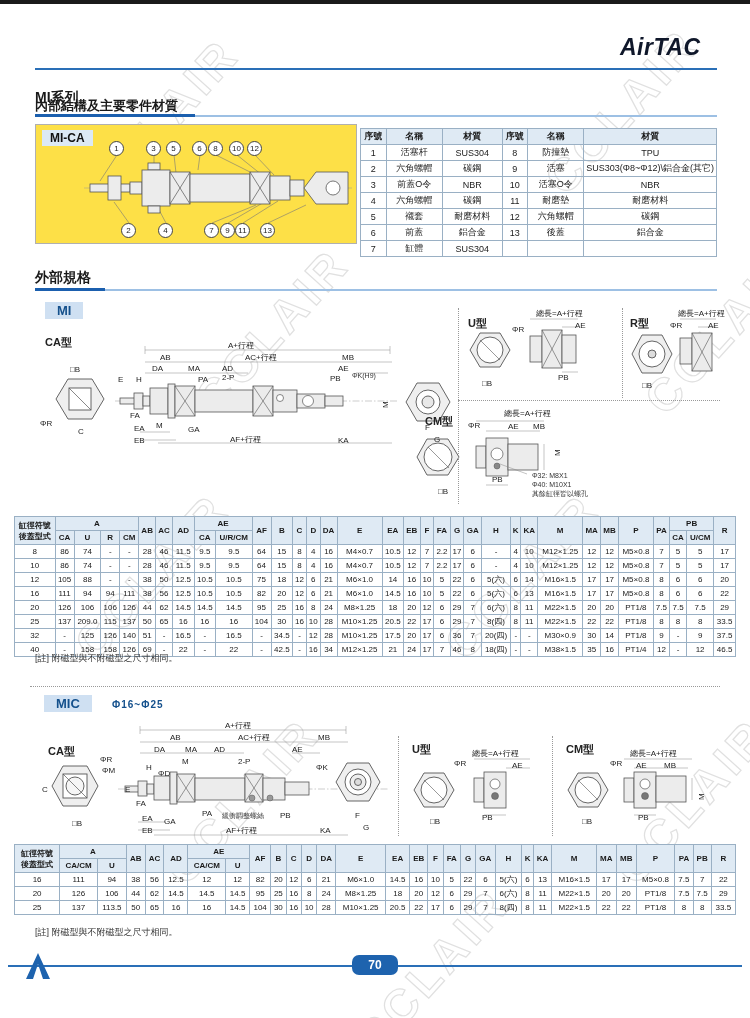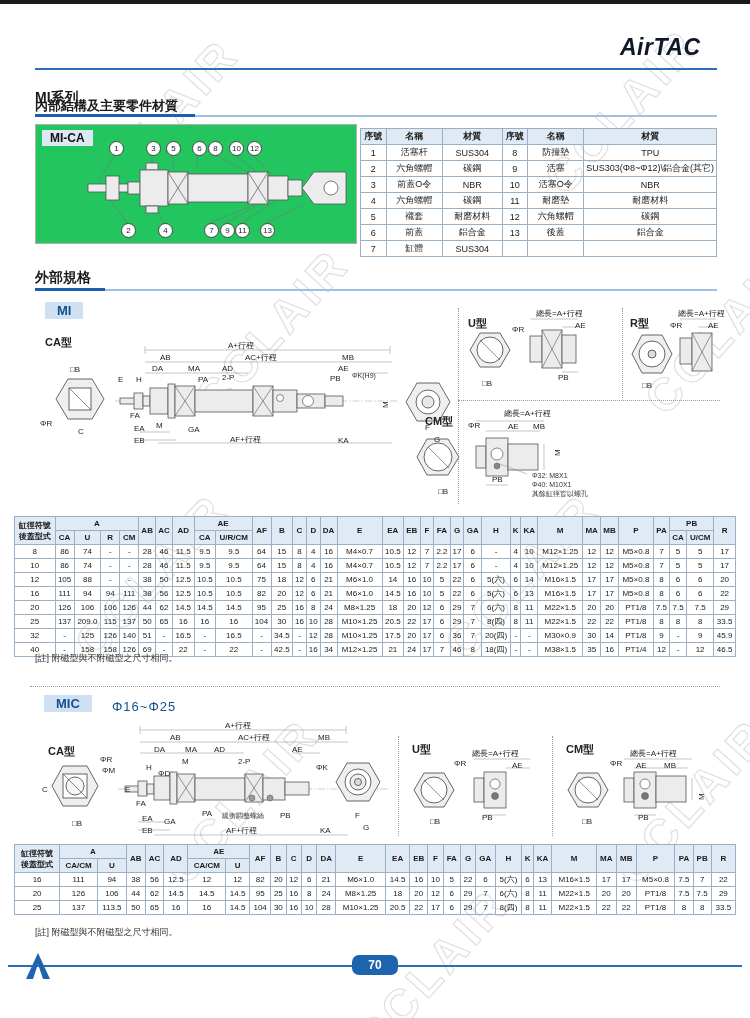--- a/index.html
+++ b/index.html
@@ -10,26 +10,26 @@
   .wm{position:absolute;font-size:46px;font-weight:bold;letter-spacing:5px;color:transparent;
       -webkit-text-stroke:1.2px #e0e0e0;transform:rotate(-48deg);pointer-events:none;z-index:0;}
   .z{z-index:2;}
   .h-title{font-size:21px;font-weight:bold;letter-spacing:0.5px;}
   .logo{font-size:23px;font-weight:bold;font-style:italic;color:#0f172a;letter-spacing:0.5px;}
   .series{font-size:14px;font-weight:bold;margin-top:13px;}
   .rule{height:2px;background:#2a6fb7;}
   .sec-head{font-size:13px;font-weight:bold;}
   .sec-rule-dark{height:3px;background:#1b5fae;}
   .sec-rule-light{height:2px;background:#9dc0e4;margin-top:1px;}
-  .panel{border:1px solid #b0b0b0;background:#22c55e;}
+  .panel{border:1px solid #b0b0b0;background:#fde047;text-align:right;}
   .panel-tag{position:absolute;left:6px;top:5px;background:#dce9f5;color:#111;
              font-size:12px;font-weight:bold;padding:1px 8px;}
   .badge{display:inline-block;background:#cfe0f2;color:#14508c;font-weight:bold;
          font-size:13px;padding:1px 12px;}
-  .range{font-size:13px;font-weight:normal;color:#14508c;letter-spacing:1px;}
+  .range{font-size:10px;font-weight:bold;color:#14508c;letter-spacing:1px;}
   .parts{border-collapse:collapse;width:100%;font-size:9px;}
   .parts th,.parts td{border:1px solid #9ab0c4;text-align:center;padding:1px 2px;white-space:nowrap;}
   .parts th{background:#dfeaf4;}
   .dim-table{border-collapse:collapse;width:100%;font-size:8px;}
   .dim-table th,.dim-table td{border:1px solid #9ab0c4;text-align:center;padding:1px 1px;
         white-space:nowrap;height:11px;}
   .dim-table th{background:#dfeaf4;white-space:pre-line;font-weight:bold;}
   .note{font-size:9px;color:#333;text-align:center;}
   .diagram{position:absolute;}
   .dim-label{position:absolute;font-size:8px;color:#222;white-space:nowrap;line-height:1;z-index:3;}
@@ -601,21 +601,21 @@
             <td>20(四)</td>
             <td>-</td>
             <td>-</td>
             <td>M30×0.9</td>
             <td>30</td>
             <td>14</td>
             <td>PT1/8</td>
             <td>9</td>
             <td>-</td>
             <td>9</td>
-            <td>45.9</td>
+            <td>37.5</td>
           </tr>
           <tr>
             <td>40</td>
             <td>-</td>
             <td>158</td>
             <td>158</td>
             <td>126</td>
             <td>69</td>
             <td>-</td>
             <td>22</td>

